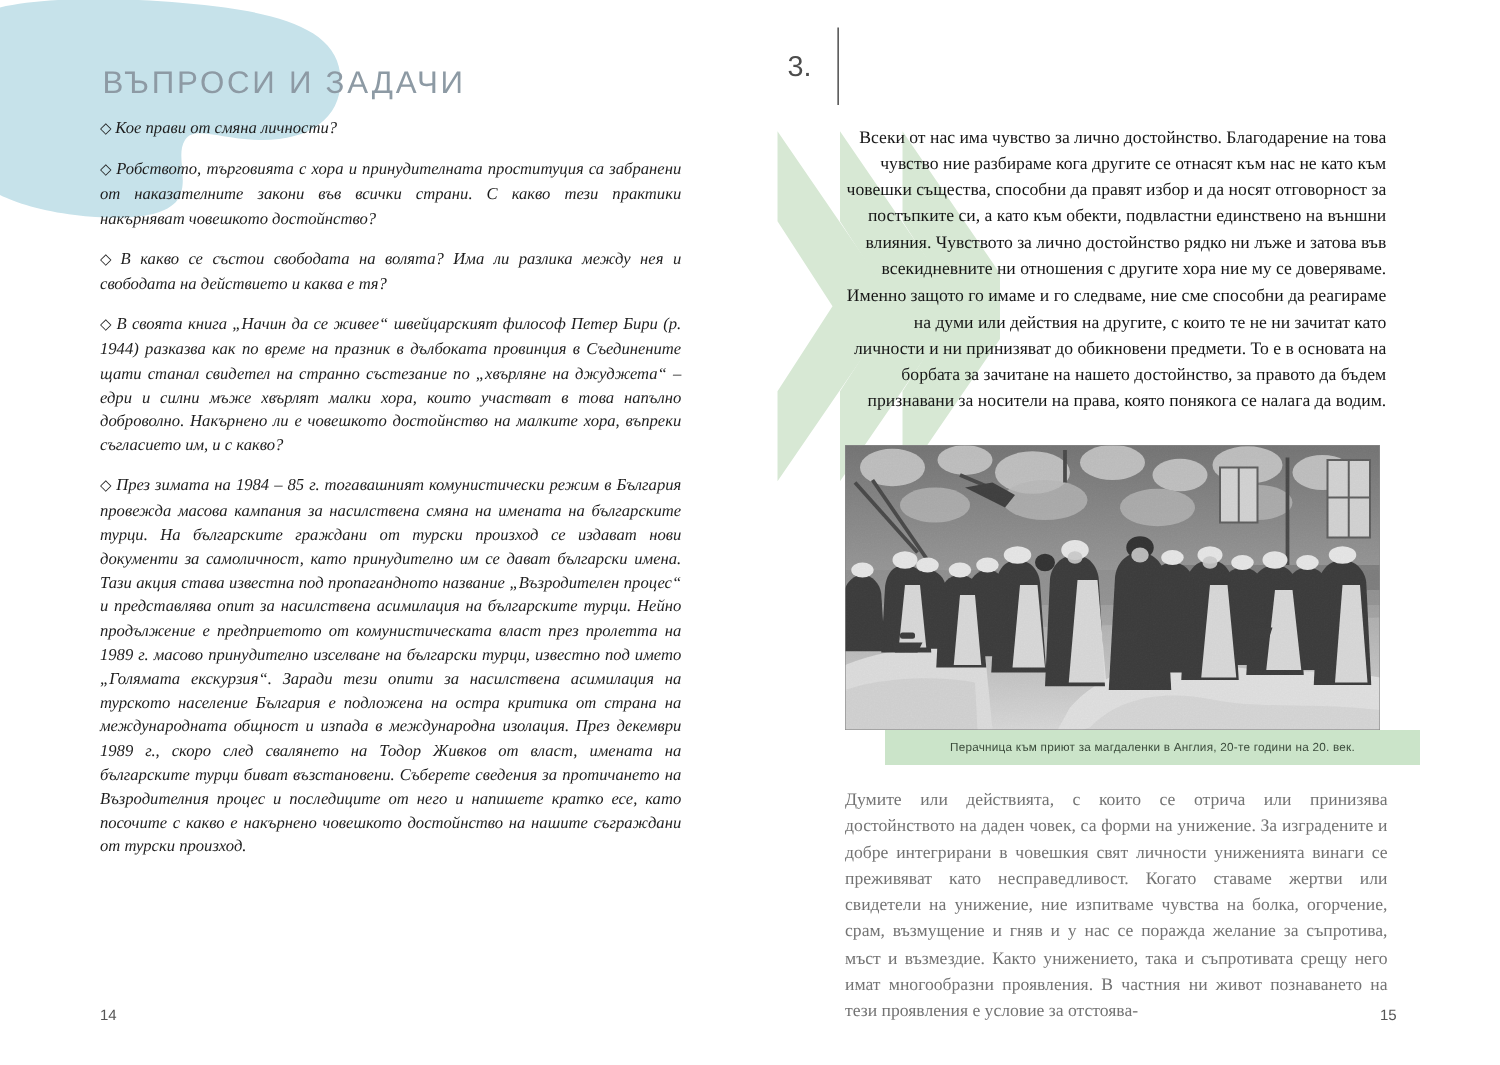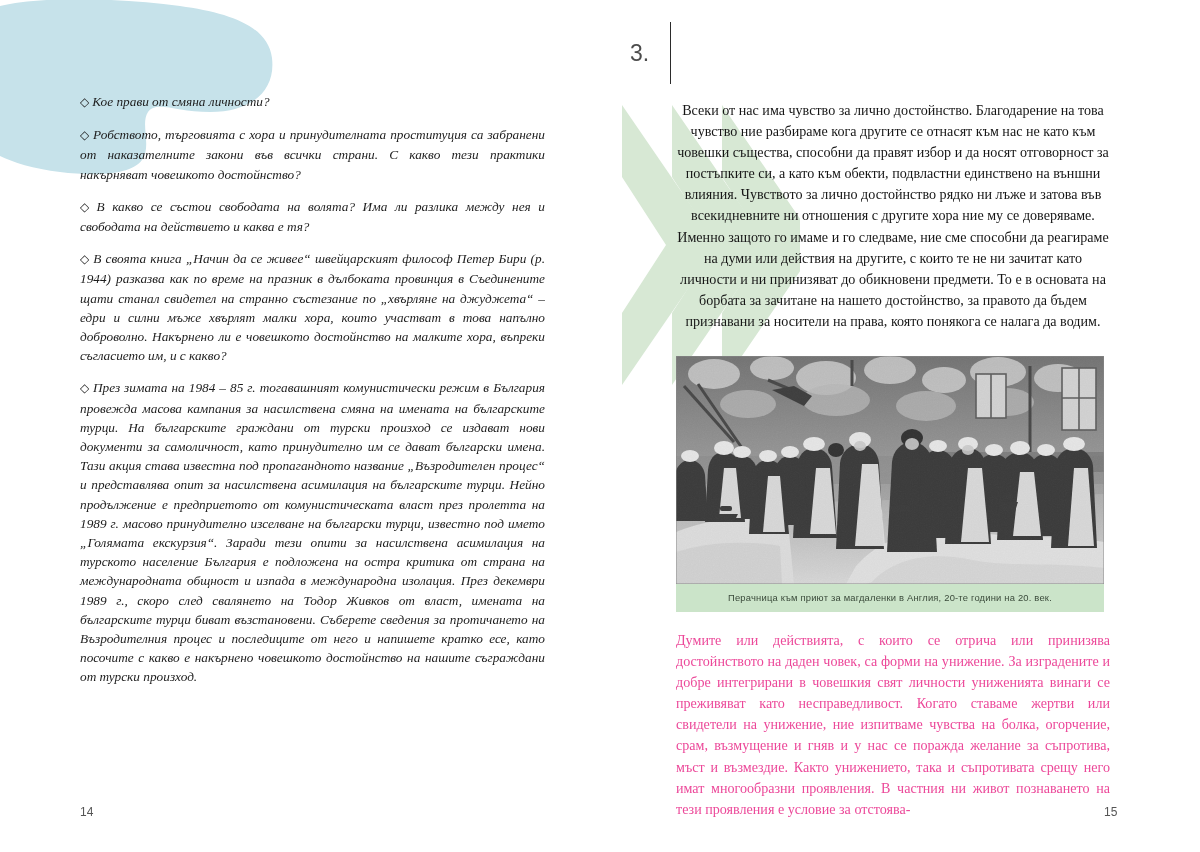--- a/index.html
+++ b/index.html
@@ -114,21 +114,21 @@
     white-space: nowrap;
   }
   .intro-text {
     position: absolute;
     left: 77px;
     top: 100px;
     width: 432px;
     font-size: 14.1px;
     line-height: 21.1px;
     color: #161616;
-    text-align: center;
+    text-align: right;
   }
 
   .photo-figure {
     position: absolute;
     left: 676px;
     top: 356px;
     width: 428px;
   }
   .photo-frame {
     position: relative;
@@ -141,30 +141,31 @@
   .photo-caption {
     width: 428px;
     box-sizing: border-box;
     background: #cbe4c9;
     color: #3a4a3a;
     font-family: "Liberation Sans", "DejaVu Sans", sans-serif;
     font-size: 9.4px;
     letter-spacing: 0.2px;
     text-align: center;
     padding: 8px 6px 9px 6px;
+    margin-left: 32px;
   }
 
   .closing-text {
     position: absolute;
     left: 676px;
     top: 630px;
     width: 434px;
     font-size: 14.1px;
     line-height: 21.1px;
-    color: #ec4899;
+    color: #737373;
     text-align: justify;
   }
 
   
   .folio {
     position: absolute;
     bottom: 33px;
     font-family: "Liberation Sans", "DejaVu Sans", sans-serif;
     font-size: 12px;
     color: #555555;
@@ -196,20 +197,21 @@
         <path d="M18,0 L96,110 L18,230 L18,300 L0,300 L0,0 Z" opacity="0"></path>
         <polygon points="22,10 118,150 22,290 22,218 66,150 22,82"></polygon>
         <polygon points="72,10 168,150 72,290 72,218 116,150 72,82"></polygon>
         <polygon points="122,10 218,150 122,290 122,218 166,150 122,82"></polygon>
       </g>
     </svg>
   </div>
 
   <div class="page-left">
 
+    <div class="questions-heading">ВЪПРОСИ И ЗАДАЧИ</div>
 
     <div class="questions-body">
       <p class="q-item">
         <span class="dia">◇</span><span>Кое прави от смяна личности?</span>
       </p>
       <p class="q-item">
         <span class="dia">◇</span><span>Робството, търговията с хора и принудителната проституция са забранени от наказателните закони във всички страни. С какво тези практики накърняват човешкото достойнство?</span>
       </p>
       <p class="q-item">
         <span class="dia">◇</span><span>В какво се състои свободата на волята? Има ли разлика между нея и свободата на действието и каква е тя?</span>

